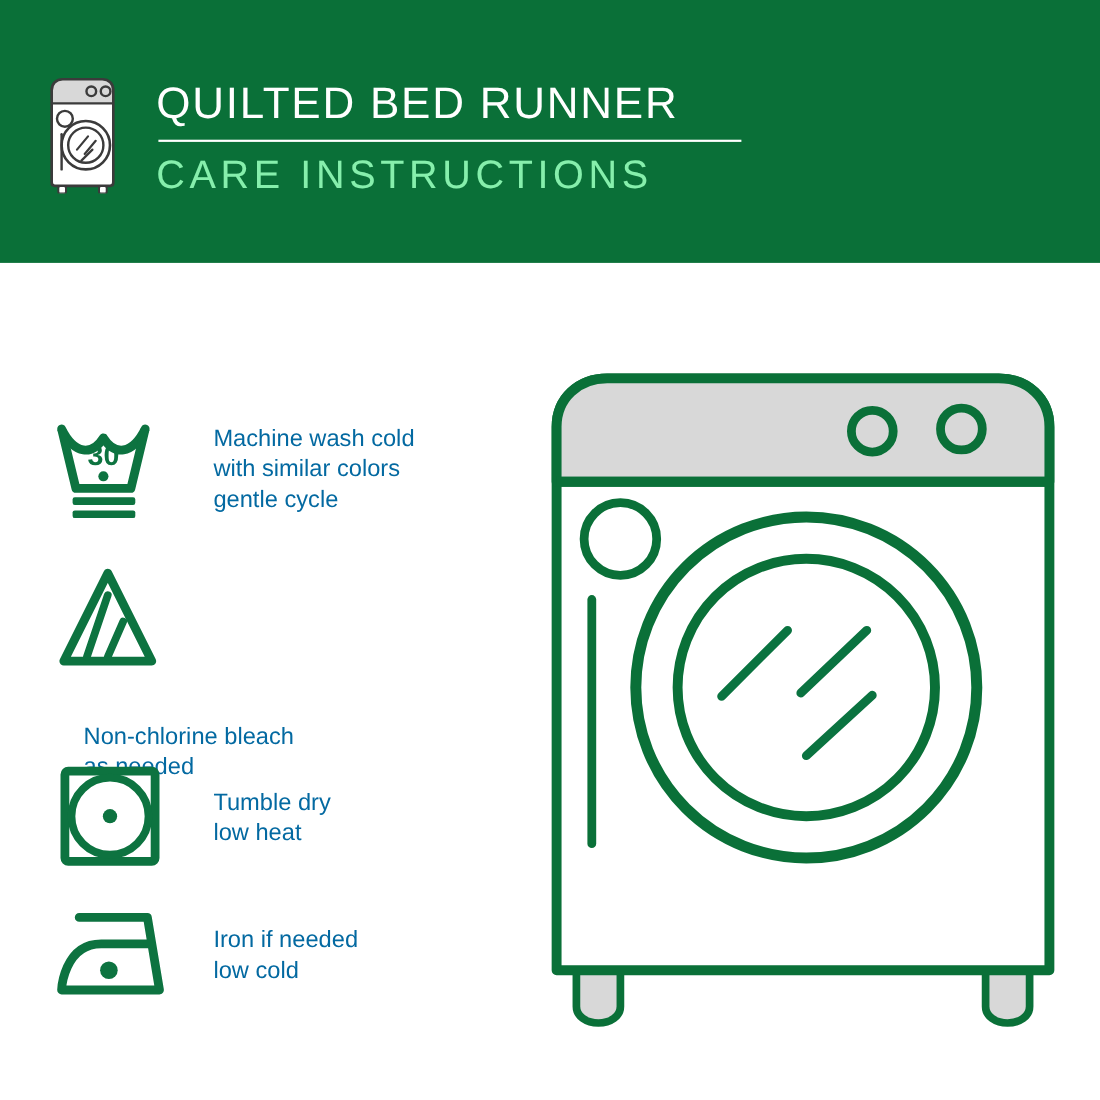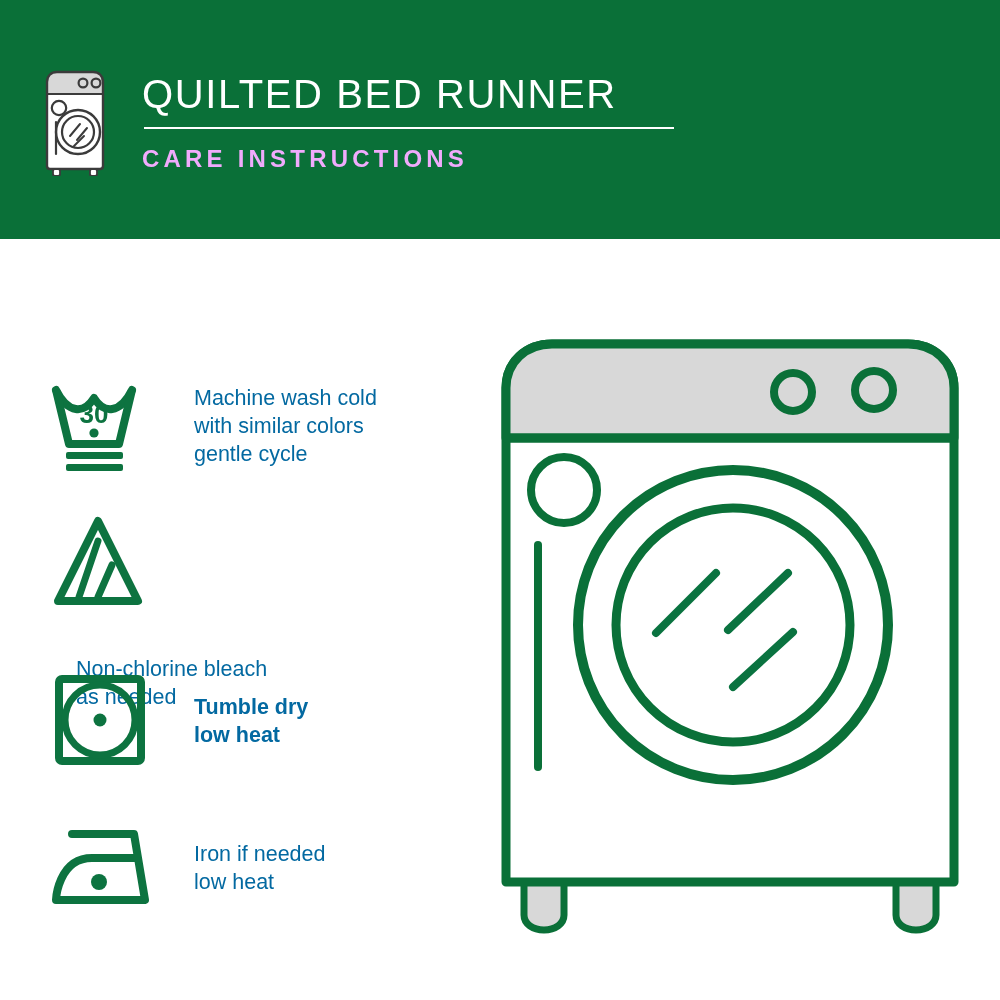--- a/index.html
+++ b/index.html
@@ -48,25 +48,25 @@
     font-weight: 400;
     white-space: nowrap;
   }
   #title-rule {
     width: 530px;
     height: 2px;
     background: #ffffff;
     margin: 9px 0 6px 2px;
   }
   #title-line2 {
-    color: #f0abfc;
-    font-size: 24px;
+    color: #86efac;
+    font-size: 36px;
     letter-spacing: 4.2px;
     line-height: 48px;
-    font-weight: 700;
+    font-weight: 400;
     white-space: nowrap;
   }
 
   
   .care-row {
     position: absolute;
     left: 50px;
     width: 400px;
     display: flex;
     align-items: flex-start;
@@ -79,21 +79,21 @@
   .care-text {
     margin-left: 26px;
     color: #0369a1;
     font-size: 21.5px;
     line-height: 28px;
     white-space: pre-line;
     padding-top: 2px;
   }
   #row-wash   { top: 352px; }
   #row-bleach { top: 487px; flex-direction: column; }
-  #row-dry    { top: 645px; font-weight: bold; }
+  #row-dry    { top: 667px; }
   #row-iron   { top: 796px; }
 
   #row-wash .care-text   { padding-top: 6px; }
   #row-bleach .care-text { padding-top: 24px; }
   #row-dry .care-text    { padding-top: 22px; }
   #row-iron .care-text   { padding-top: 18px; }
 
   
   #machine-illustration {
     position: absolute;
@@ -179,21 +179,21 @@
   </div>
 
   <div class="care-row" id="row-iron">
     <div class="care-symbol">
       <svg viewBox="0 0 118 100" width="118" height="100" aria-hidden="true">
         <path d="M22 12 L84 12 L95 78 L6 78 C6 78 8 36 42 36 L88 36" fill="none" stroke="#0d7340" stroke-width="8" stroke-linecap="round" stroke-linejoin="round"></path>
         <circle cx="49" cy="60" r="8" fill="#0d7340"></circle>
       </svg>
     </div>
     <div class="care-text">Iron if needed
-low heat</div>
+low cold</div>
   </div>
 
   <div id="machine-illustration">
     <svg viewBox="0 0 500 610" width="500" height="610" aria-hidden="true">
 
       <g>
         <path d="M44 545 L84 545 L84 585 C84 594 75 600 64 600 C53 600 44 594 44 585 Z" fill="#d8d8d8" stroke="#0a7038" stroke-width="7" stroke-linejoin="round"></path>
         <path d="M416 545 L456 545 L456 585 C456 594 447 600 436 600 C425 600 416 594 416 585 Z" fill="#d8d8d8" stroke="#0a7038" stroke-width="7" stroke-linejoin="round"></path>
       </g>
 

